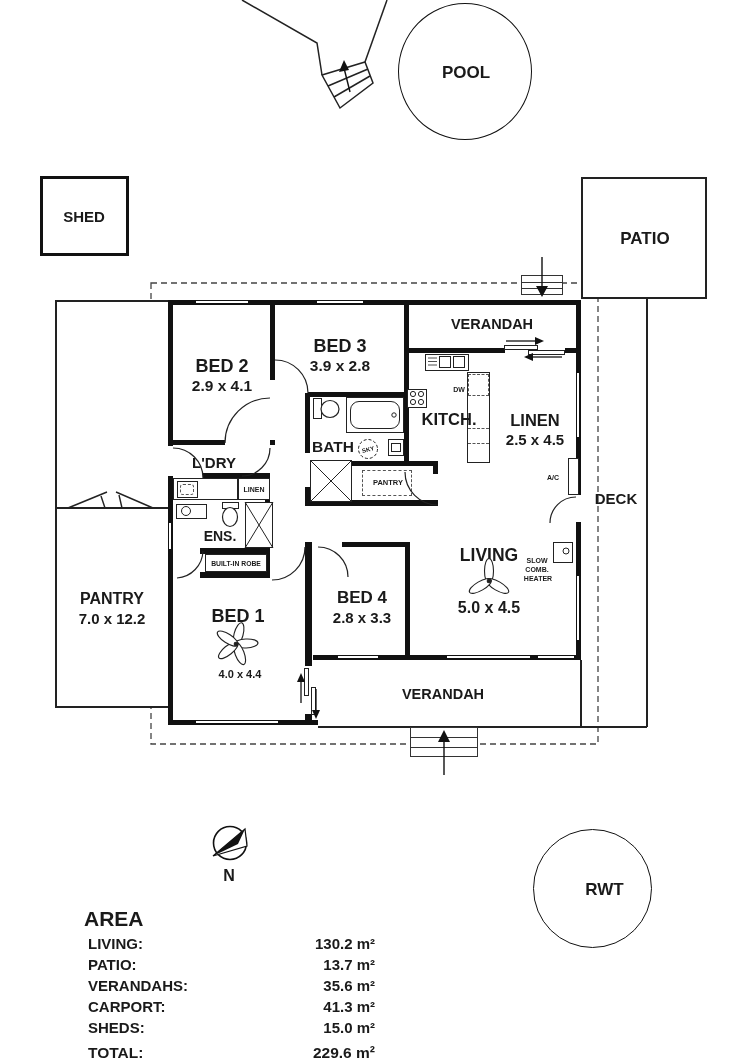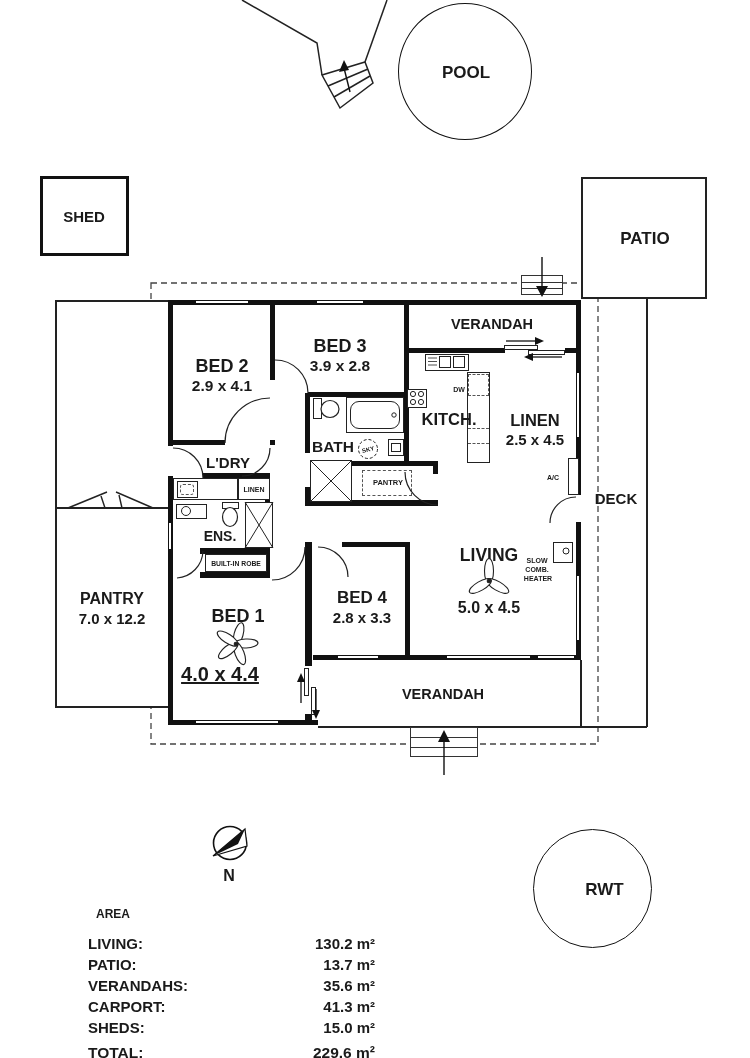--- a/index.html
+++ b/index.html
@@ -170,38 +170,38 @@
   </div>
 
   <div class="lab" style="left:222px;top:366px;font-size:18px;">BED 2</div>
   <div class="lab" style="left:222px;top:386px;font-size:15.5px;">2.9 x 4.1</div>
   <div class="lab" style="left:340px;top:346px;font-size:18px;">BED 3</div>
   <div class="lab" style="left:340px;top:366px;font-size:15.5px;">3.9 x 2.8</div>
   <div class="lab" style="left:492px;top:324px;font-size:14.5px;">VERANDAH</div>
   <div class="lab" style="left:449px;top:419px;font-size:16.5px;">KITCH.</div>
   <div class="lab" style="left:535px;top:420px;font-size:16.5px;">LINEN</div>
   <div class="lab" style="left:535px;top:439px;font-size:15px;">2.5 x 4.5</div>
-  <div class="lab" style="left:228px;top:462px;font-size:15px;">L'DRY</div>
+  <div class="lab" style="left:214px;top:462px;font-size:15px;">L'DRY</div>
   <div class="lab" style="left:333px;top:447px;font-size:15.5px;">BATH</div>
   <div class="lab" style="left:220px;top:536px;font-size:14px;">ENS.</div>
   <div class="lab" style="left:238px;top:616px;font-size:18px;">BED 1</div>
-  <div class="lab" style="left:220px;top:674px;font-size:20px;text-decoration:underline;">4.0 x 4.4</div>
+  <div class="lab" style="left:240px;top:674px;font-size:11px;">4.0 x 4.4</div>
   <div class="lab" style="left:362px;top:597px;font-size:17px;">BED 4</div>
   <div class="lab" style="left:362px;top:617px;font-size:15px;">2.8 x 3.3</div>
   <div class="lab" style="left:489px;top:556px;font-size:17.5px;">LIVING</div>
   <div class="lab" style="left:489px;top:608px;font-size:16px;">5.0 x 4.5</div>
   <div class="lab" style="left:443px;top:694px;font-size:14.5px;">VERANDAH</div>
 
   <div class="lab" style="left:229px;top:876px;font-size:16px;">N</div>
 
   <div class="circle" style="left:533px;top:829px;width:119px;height:119px;"></div>
   <div class="lab" style="left:592px;top:889px;font-size:17px;padding-left:25px;">RWT</div>
 
   <div>
-    <div class="tbl-label" style="left:96px;top:907px;font-size:12px;">AREA</div>
+    <div class="tbl-label" style="left:84px;top:907px;font-size:21px;">AREA</div>
     <div class="tbl-label" style="left:88px;top:935px;font-size:15px;">LIVING:</div>
     <div class="tbl-value" style="left:200px;top:935px;width:175px;font-size:15px;">130.2 m²</div>
     <div class="tbl-label" style="left:88px;top:956px;font-size:15px;">PATIO:</div>
     <div class="tbl-value" style="left:200px;top:956px;width:175px;font-size:15px;">13.7 m²</div>
     <div class="tbl-label" style="left:88px;top:977px;font-size:15px;">VERANDAHS:</div>
     <div class="tbl-value" style="left:200px;top:977px;width:175px;font-size:15px;">35.6 m²</div>
     <div class="tbl-label" style="left:88px;top:998px;font-size:15px;">CARPORT:</div>
     <div class="tbl-value" style="left:200px;top:998px;width:175px;font-size:15px;">41.3 m²</div>
     <div class="tbl-label" style="left:88px;top:1019px;font-size:15px;">SHEDS:</div>
     <div class="tbl-value" style="left:200px;top:1019px;width:175px;font-size:15px;">15.0 m²</div>

